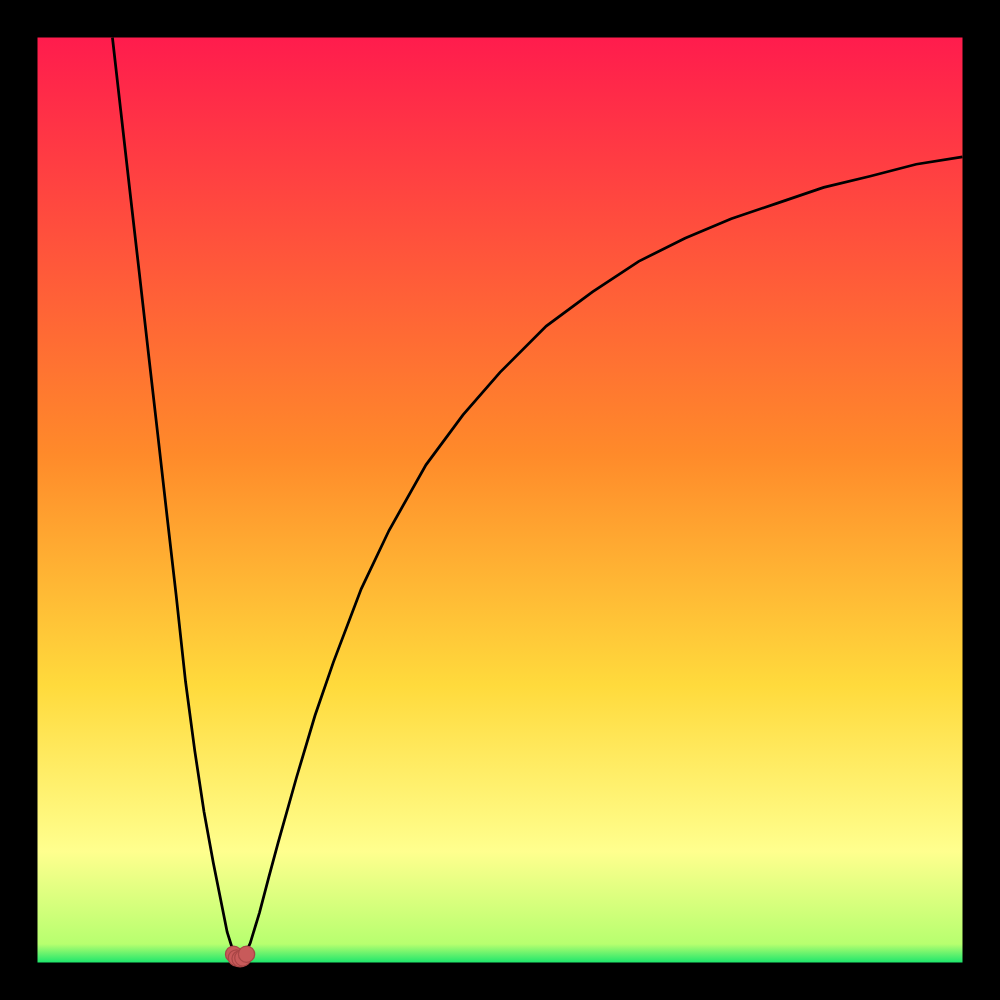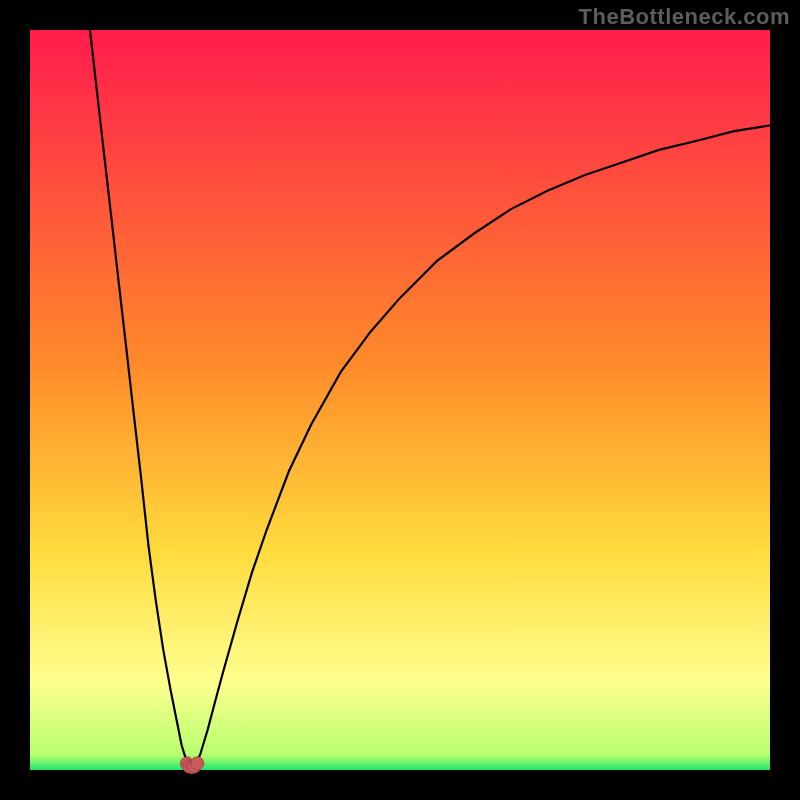--- a/index.html
+++ b/index.html
@@ -56,14 +56,13 @@
 
     <g id="marker-layer">
         <circle cx="186.88" cy="763.34" r="6.5" fill="#c85a5a" stroke="#a84646" stroke-width="1"></circle>
         <circle cx="189.10" cy="766.30" r="6.5" fill="#c85a5a" stroke="#a84646" stroke-width="1"></circle>
         <circle cx="192.06" cy="767.04" r="6.5" fill="#c85a5a" stroke="#a84646" stroke-width="1"></circle>
         <circle cx="194.28" cy="766.30" r="6.5" fill="#c85a5a" stroke="#a84646" stroke-width="1"></circle>
         <circle cx="197.24" cy="763.34" r="6.5" fill="#c85a5a" stroke="#a84646" stroke-width="1"></circle>
       </g>
   </svg>
 
-  <div class="watermark">TheBottleneck.com</div>
 </div>
 
 </body></html>

